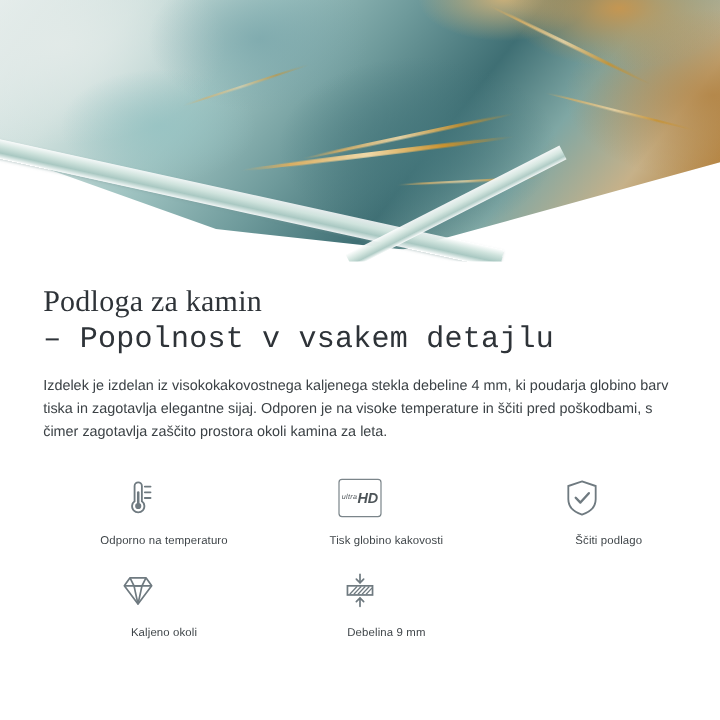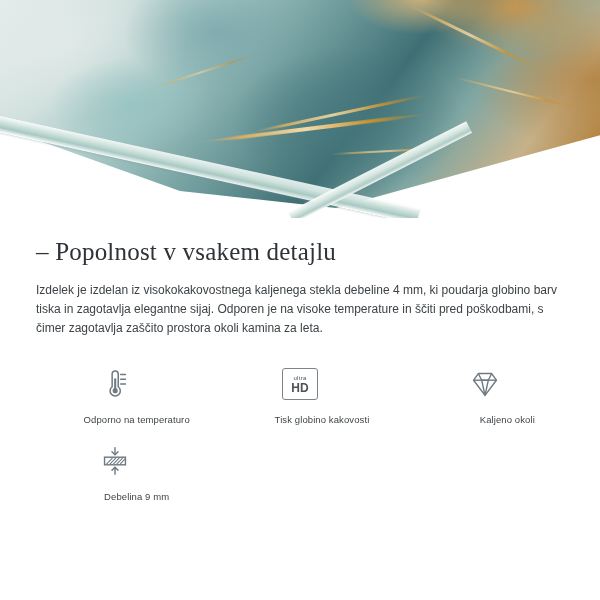--- a/index.html
+++ b/index.html
@@ -99,21 +99,21 @@
   }
   .headline {
     font-family: "Liberation Serif", serif;
     font-size: 25px;
     line-height: 31px;
     color: #2e3338;
     font-weight: 400;
     margin: 0 0 14px 0;
     letter-spacing: .2px;
   }
-  .headline .l2 { display: block; }
+  .headline .l2 { display: block; font-family: Liberation Mono, monospace; }
   .body-copy {
     font-size: 12px;
     line-height: 19px;
     color: #3c4246;
     margin: 0;
     max-width: 530px;
   }
 
   
   .features {
@@ -144,25 +144,26 @@
     text-align: right;
     letter-spacing: .1px;
     margin-left: 44px;
   }
   .hd-badge {
     width: 34px;
     height: 30px;
     border: 1.4px solid #7b858a;
     border-radius: 3px;
     display: flex;
-    flex-direction: column;
+    flex-direction: row;
     align-items: center;
     justify-content: center;
     color: #4d5458;
     line-height: 1;
+    font-style: italic;
   }
   .hd-badge .u {
     font-size: 6px;
     letter-spacing: .3px;
     margin-bottom: 1px;
   }
   .hd-badge .hd {
     font-size: 12px;
     font-weight: bold;
   }
@@ -186,20 +187,21 @@
     <div class="sparkle">
       <svg viewBox="0 0 28 28" width="28" height="28" aria-hidden="true">
         <path d="M14 1 L15.6 12.4 L27 14 L15.6 15.6 L14 27 L12.4 15.6 L1 14 L12.4 12.4 Z" fill="#ffffff" opacity="0.95"></path>
         <path d="M14 6 L14.7 13.3 L22 14 L14.7 14.7 L14 22 L13.3 14.7 L6 14 L13.3 13.3 Z" fill="#ffffff"></path>
       </svg>
     </div>
   </div>
 
   <div class="content">
     <h1 class="headline">
+      <span>Podloga za kamin</span>
       <span class="l2">– Popolnost v vsakem detajlu</span>
     </h1>
     <p class="body-copy">Izdelek je izdelan iz visokokakovostnega kaljenega stekla debeline 4 mm, ki poudarja globino barv tiska in zagotavlja elegantne sijaj. Odporen je na visoke temperature in ščiti pred poškodbami, s čimer zagotavlja zaščito prostora okoli kamina za leta.</p>
   </div>
 
   <div class="features">
 
     <div class="feature">
       <div class="feature-icon">
         <svg viewBox="0 0 40 40" width="38" height="38" aria-hidden="true">
@@ -219,20 +221,29 @@
     <div class="feature">
       <div class="feature-icon">
         <div class="hd-badge">
           <span class="u">ultra</span>
           <span class="hd">HD</span>
         </div>
       </div>
       <div class="feature-label">Tisk globino kakovosti</div>
     </div>
 
+    <div class="feature">
+      <div class="feature-icon">
+        <svg viewBox="0 0 40 40" width="38" height="38" aria-hidden="true">
+          <path d="M20 5.5 L32 9.5 V21c0 7-5.4 11.4-12 13.5C13.4 32.4 8 28 8 21V9.5z" fill="none" stroke="#6f7a80" stroke-width="1.6"></path>
+          <path d="M14.5 19.8 L18.6 24 L26 15.8" fill="none" stroke="#6f7a80" stroke-width="2.1" stroke-linecap="round" stroke-linejoin="round"></path>
+        </svg>
+      </div>
+      <div class="feature-label">Ščiti podlago</div>
+    </div>
 
     <div class="feature">
       <div class="feature-icon">
         <svg viewBox="0 0 40 40" width="38" height="38" aria-hidden="true">
           <g fill="none" stroke="#6f7a80" stroke-width="1.5" stroke-linejoin="round">
             <path d="M8 16 L13 9 H27 L32 16 L20 32 Z"></path>
             <path d="M8 16 H32"></path>
             <path d="M13 9 L16.5 16 L20 32"></path>
             <path d="M27 9 L23.5 16 L20 32"></path>
             <path d="M16.5 16 H23.5"></path>

